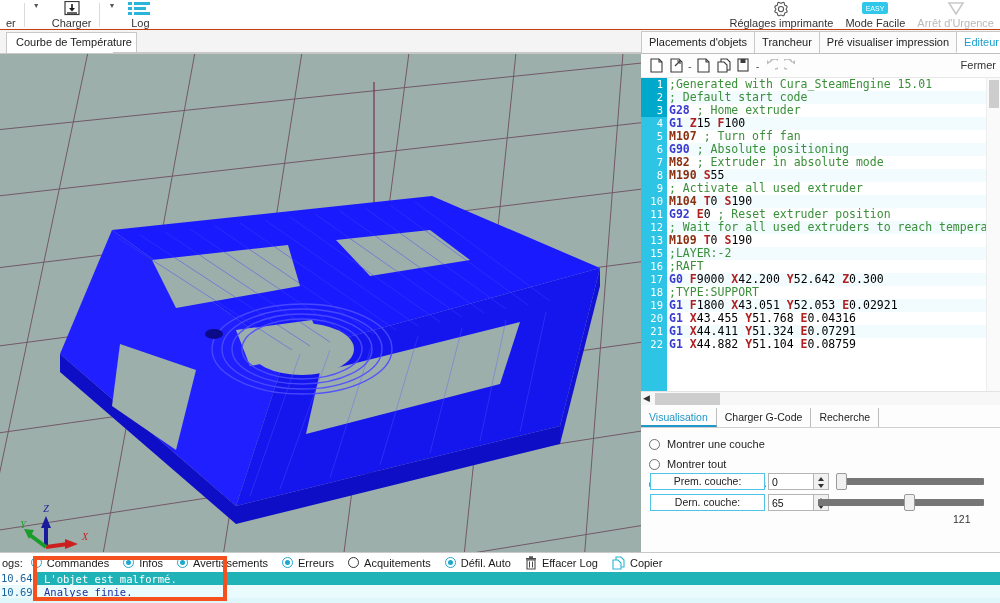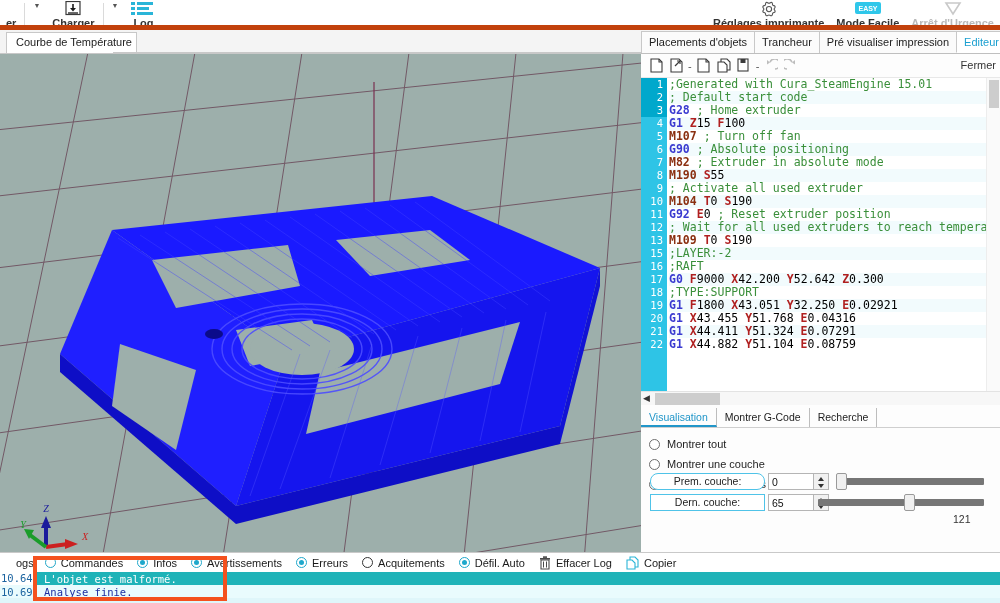--- a/index.html
+++ b/index.html
@@ -8,23 +8,22 @@
     width: 1000px; height: 603px;
     overflow: hidden;
     font-family: "Liberation Sans", sans-serif;
     background: #ffffff;
   }
   #app { position: relative; width: 1000px; height: 603px; background:#fff; }
 
   
   .ribbon {
     position: absolute; left:0; top:0; width:1000px; height:30px;
-    background:#ffffff; border-bottom:5px solid #c2410c;
+    background:#ffffff; border-bottom:1px solid #c2410c;
     overflow:hidden;
-    font-weight:bold;
   }
   .ribbon-left { position:absolute; left:0; top:0; height:30px; display:flex; align-items:flex-end; }
   .rb-item {
     position:relative; height:30px; display:flex; flex-direction:column;
     align-items:center; justify-content:flex-end; padding:0 6px;
   }
   .rb-label { font-size:11px; color:#333; line-height:12px; padding-bottom:1px; white-space:nowrap; }
   .rb-label.dim { color:#b9b9b9; }
   .rb-sep { width:1px; height:24px; background:#dadada; margin:0 2px; align-self:center; }
   .rb-caret { font-size:7px; color:#555; }
@@ -180,21 +179,21 @@
     display:flex; align-items:center; font-size:11px; color:#1a1a1a;
   }
   .logbar .lg-item { display:flex; align-items:center; margin-right:14px; white-space:nowrap;justify-content:space-between; }
   .logbar .lg-dot {
     width:11px;height:11px;border:1.4px solid #22a7c8;border-radius:50%;
     margin-right:5px;position:relative;background:#fff;
   }
   .logbar .lg-dot.on { border-color:#1fa8cc; }
   .logbar .lg-dot.on::after{ content:""; position:absolute;left:2px;top:2px;width:5px;height:5px;border-radius:50%;background:#1fa8cc;}
   .logbar .lg-dot.off { border-color:#333; }
-  .logbar .lg-first { margin-left:16px; }
+  .logbar .lg-first { margin-left:2px; }
 
   .logpane { position:absolute; left:0; top:572px; width:1000px; height:31px; background:#dff6fa; overflow:hidden; }
   .logrow { height:13px; display:flex; align-items:center; font-family:"DejaVu Sans Mono", monospace; font-size:10.5px; }
   .logrow.warn { background:#1fb3b8; color:#ffffff; }
   .logrow.info { background:#e9fbfd; color:#1c2ea0; }
   .logts { width:36px; padding-left:1px; color:#1c64a0; }
   .logrow.warn .logts { color:#1c64a0; background:#ffffff; height:13px; }
   .logmsg { padding-left:8px; }
 
   
@@ -467,60 +466,60 @@
           <div class="cl"><span class="lnum">8</span><span class="ctext"><span class="tok-m">M190</span><span class="tok-t"> </span><span class="tok-p">S</span><span class="tok-t">55</span></span></div>
           <div class="cl"><span class="lnum">9</span><span class="ctext"><span class="tok-cmt">; Activate all used extruder</span></span></div>
           <div class="cl"><span class="lnum">10</span><span class="ctext"><span class="tok-m">M104</span><span class="tok-t"> </span><span class="tok-p">T</span><span class="tok-t">0 </span><span class="tok-p">S</span><span class="tok-t">190</span></span></div>
           <div class="cl"><span class="lnum">11</span><span class="ctext"><span class="tok-g">G92</span><span class="tok-t"> </span><span class="tok-p">E</span><span class="tok-t">0</span><span class="tok-cmt"> ; Reset extruder position</span></span></div>
           <div class="cl"><span class="lnum">12</span><span class="ctext"><span class="tok-cmt">; Wait for all used extruders to reach tempera</span></span></div>
           <div class="cl"><span class="lnum">13</span><span class="ctext"><span class="tok-m">M109</span><span class="tok-t"> </span><span class="tok-p">T</span><span class="tok-t">0 </span><span class="tok-p">S</span><span class="tok-t">190</span></span></div>
           <div class="cl"><span class="lnum">15</span><span class="ctext"><span class="tok-cmt">;LAYER:-2</span></span></div>
           <div class="cl"><span class="lnum">16</span><span class="ctext"><span class="tok-cmt">;RAFT</span></span></div>
           <div class="cl"><span class="lnum">17</span><span class="ctext"><span class="tok-g">G0</span><span class="tok-t"> </span><span class="tok-p">F</span><span class="tok-t">9000 </span><span class="tok-p">X</span><span class="tok-t">42.200 </span><span class="tok-p">Y</span><span class="tok-t">52.642 </span><span class="tok-p">Z</span><span class="tok-t">0.300</span></span></div>
           <div class="cl"><span class="lnum">18</span><span class="ctext"><span class="tok-cmt">;TYPE:SUPPORT</span></span></div>
-          <div class="cl"><span class="lnum">19</span><span class="ctext"><span class="tok-g">G1</span><span class="tok-t"> </span><span class="tok-p">F</span><span class="tok-t">1800 </span><span class="tok-p">X</span><span class="tok-t">43.051 </span><span class="tok-p">Y</span><span class="tok-t">32.250 </span><span class="tok-p">E</span><span class="tok-t">0.02921</span></span></div>
+          <div class="cl"><span class="lnum">19</span><span class="ctext"><span class="tok-g">G1</span><span class="tok-t"> </span><span class="tok-p">F</span><span class="tok-t">1800 </span><span class="tok-p">X</span><span class="tok-t">43.051 </span><span class="tok-p">Y</span><span class="tok-t">52.053 </span><span class="tok-p">E</span><span class="tok-t">0.02921</span></span></div>
           <div class="cl"><span class="lnum">20</span><span class="ctext"><span class="tok-g">G1</span><span class="tok-t"> </span><span class="tok-p">X</span><span class="tok-t">43.455 </span><span class="tok-p">Y</span><span class="tok-t">51.768 </span><span class="tok-p">E</span><span class="tok-t">0.04316</span></span></div>
           <div class="cl"><span class="lnum">21</span><span class="ctext"><span class="tok-g">G1</span><span class="tok-t"> </span><span class="tok-p">X</span><span class="tok-t">44.411 </span><span class="tok-p">Y</span><span class="tok-t">51.324 </span><span class="tok-p">E</span><span class="tok-t">0.07291</span></span></div>
           <div class="cl"><span class="lnum">22</span><span class="ctext"><span class="tok-g">G1</span><span class="tok-t"> </span><span class="tok-p">X</span><span class="tok-t">44.882 </span><span class="tok-p">Y</span><span class="tok-t">51.104 </span><span class="tok-p">E</span><span class="tok-t">0.08759</span></span></div>
         </div>
     </div>
     <div class="vscroll">
       <div class="vthumb"></div>
     </div>
     <div class="hscroll">
       <span class="arrow">◀</span>
       <div class="thumb"></div>
     </div>
 
     <div class="vistabs">
       <div class="vtab active">Visualisation</div>
-      <div class="vtab">Montrer G-Code</div>
+      <div class="vtab">Charger G-Code</div>
       <div class="vtab">Recherche</div>
     </div>
 
     <div class="radios">
       <div class="radio-row">
         <span class="rdot"></span>
-        <span class="rlabel">Montrer tout</span>
+        <span class="rlabel">Montrer une couche</span>
       </div>
       <div class="radio-row">
         <span class="rdot"></span>
-        <span class="rlabel">Montrer une couche</span>
+        <span class="rlabel">Montrer tout</span>
       </div>
       <div class="radio-row">
         <span class="rdot on"></span>
         <span class="rlabel">Montrer les couches</span>
       </div>
     </div>
 
     <div class="statusline">R1  C1  Insérer  Couche 0  Extrudeur 0  Temps d'impression:2h:4m:22s</div>
   </div>
 
   <div>
-    <div class="lyr lyr-btn" style="top:473px;border-radius:8px;">Prem. couche:</div>
+    <div class="lyr lyr-btn" style="top:473px;">Prem. couche:</div>
     <div class="lyr spin" style="top:473px; left:768px;">0</div>
     <div class="lyr spin-arrows" style="top:473px; left:814px;">
       <span class="up"></span>
       <span class="dn"></span>
     </div>
     <div class="lyr sl-track" style="top:478px; left:838px; width:146px;"></div>
     <div class="lyr sl-thumb" style="top:473px; left:836px;"></div>
 
     <div class="lyr lyr-btn" style="top:494px;">Dern. couche:</div>
     <div class="lyr spin" style="top:494px; left:768px;">65</div>

